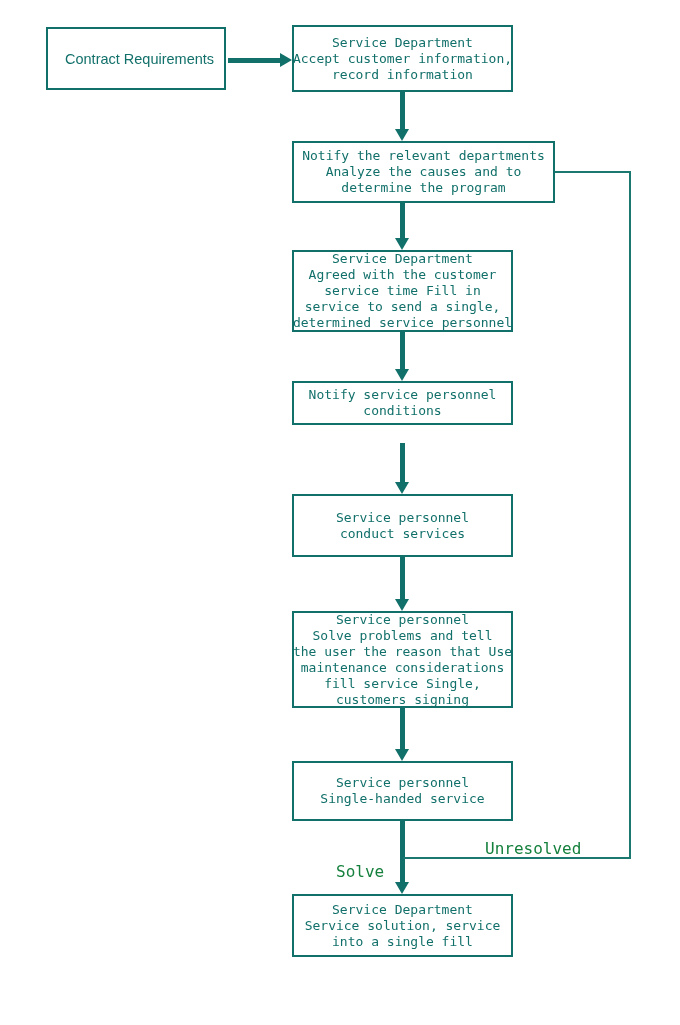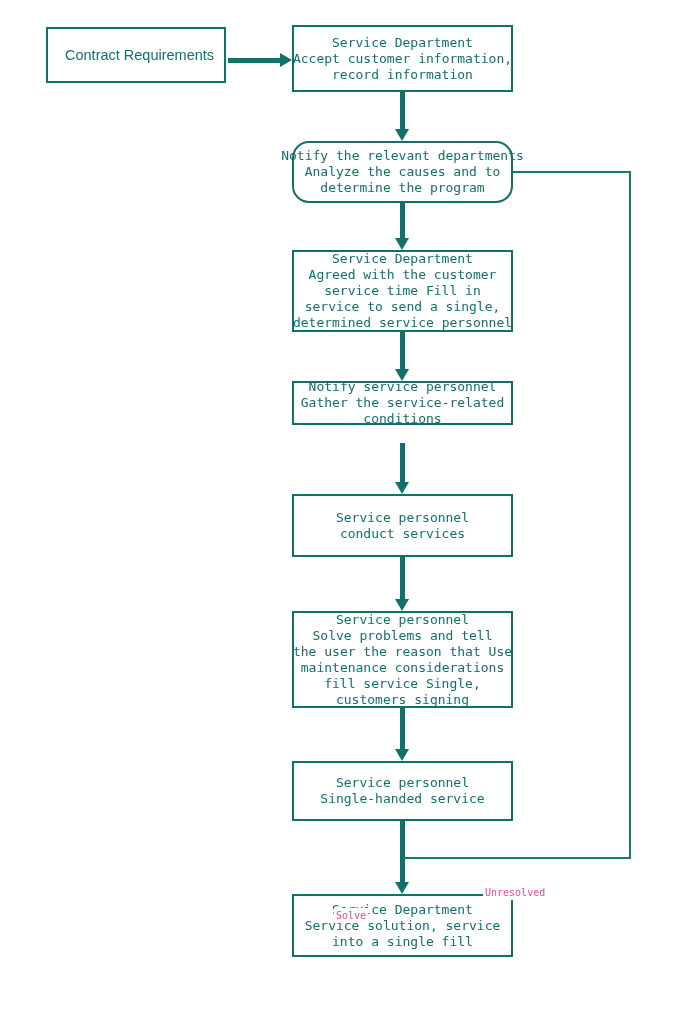--- a/index.html
+++ b/index.html
@@ -44,29 +44,28 @@
     font-family: "Liberation Sans", sans-serif;
     font-size: 14.5px;
     line-height: 24px;
     text-align: left;
     align-items: flex-start;
     padding-left: 17px;
   }
   .node .line { display: block; }
   .edge-label {
     position: absolute;
-    color: #ec4899;
+    color: #15803d;
     font-family: "DejaVu Sans Mono", "Liberation Mono", monospace;
-    font-size: 10px;
+    font-size: 16px;
     line-height: 15px;
     white-space: pre;
     z-index: 4;
     background: #ffffff;
     padding: 0 2px;
-    margin-top: 44px;
   }
   
   .conn {
     position: absolute;
     z-index: 1;
   }
   .conn .stem {
     position: absolute;
     left: 0;
     top: 0;
@@ -162,47 +161,46 @@
   </div>
 
   <div class="thin-h" style="left:403px; top:857px; width:228px;"></div>
   <div class="thin-v" style="left:629px; top:172px; height:687px;"></div>
   <div class="thin-h" style="left:511px; top:171px; width:120px;"></div>
 
   <div class="edge-label" style="left:334px; top:864px;">Solve</div>
 
   <div class="edge-label" style="left:483px; top:841px;">Unresolved</div>
 
-  <div class="node sans" style="left:46px; top:27px; width:180px; height:56px;">
+  <div class="node sans" style="left:46px; top:27px; width:180px; height:63px;">
     <span class="line">Contract Requirements</span>
   </div>
 
   <div class="node mono" style="left:292px; top:25px; width:221px; height:67px;">
     <span class="line">Service Department</span>
     <span class="line">Accept customer information,</span>
     <span class="line">record information</span>
   </div>
 
-  <div class="node mono" style="left:292px; top:141px; width:221px; height:62px;border-radius:17px;">
+  <div class="node mono" style="left:292px; top:141px; width:263px; height:62px;">
     <span class="line">Notify the relevant departments</span>
     <span class="line">Analyze the causes and to</span>
     <span class="line">determine the program</span>
   </div>
 
   <div class="node mono" style="left:292px; top:250px; width:221px; height:82px;">
     <span class="line">Service Department</span>
     <span class="line">Agreed with the customer</span>
     <span class="line">service time Fill in</span>
     <span class="line">service to send a single,</span>
     <span class="line">determined service personnel</span>
   </div>
 
   <div class="node mono" style="left:292px; top:381px; width:221px; height:44px;">
     <span class="line">Notify service personnel</span>
-    <span class="line">Gather the service-related</span>
     <span class="line">conditions</span>
   </div>
 
   <div class="node mono" style="left:292px; top:494px; width:221px; height:63px;">
     <span class="line">Service personnel</span>
     <span class="line">conduct services</span>
   </div>
 
   <div class="node mono" style="left:292px; top:611px; width:221px; height:97px;">
     <span class="line">Service personnel</span>

